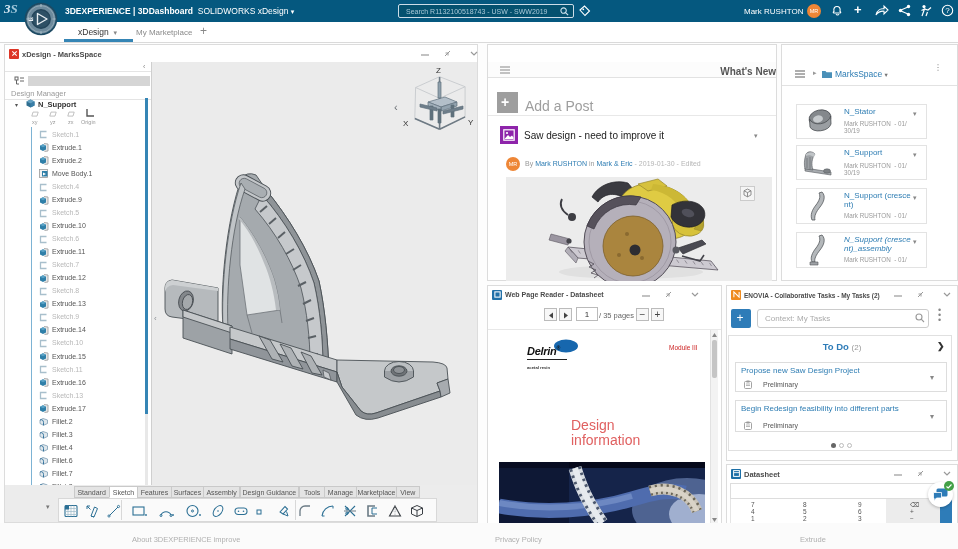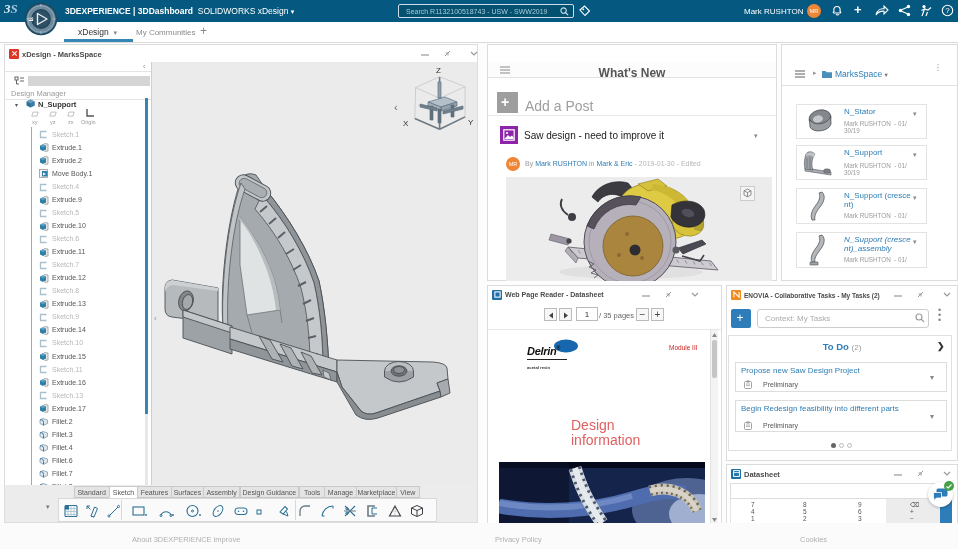--- a/index.html
+++ b/index.html
@@ -61,21 +61,21 @@
     </svg>
   <svg class="abs" style="left:941px;top:4px;" width="13" height="13" viewBox="0 0 13 13">
       <circle cx="6.5" cy="6.5" r="5.2" fill="none" stroke="#fff" stroke-width="1.1"></circle>
       <text x="6.5" y="9.3" font-size="8" fill="#fff" text-anchor="middle" font-family="Liberation Sans">?</text>
     </svg>
 </div>
 
 <div class="abs" id="tabrow" style="left:0;top:22px;width:958px;height:21px;background:#fff;border-bottom:1px solid #dadada;">
   <div class="abs" style="left:78px;top:5px;font-size:8.5px;color:#333;">xDesign &nbsp;<span style="color:#888;font-size:7px;">▾</span></div>
   <div class="abs" style="left:64px;top:17px;width:69px;height:3px;background:#3585b5;"></div>
-  <div class="abs" style="left:136px;top:5.5px;font-size:8px;color:#8a8a8a;">My Communities</div>
+  <div class="abs" style="left:136px;top:5.5px;font-size:8px;color:#8a8a8a;">My Marketplace</div>
   <div class="abs" style="left:200px;top:2px;font-size:12px;color:#888;">+</div>
 </div>
 
 <svg class="abs" style="left:24px;top:2px;z-index:20;" width="34" height="34" viewBox="0 0 34 34">
   <circle cx="17" cy="17" r="16.3" fill="#1d4a63"></circle>
   <circle cx="17" cy="17" r="14.5" fill="#6d8a9c"></circle>
   <circle cx="17" cy="17" r="13.4" fill="none" stroke="#8fa6b4" stroke-width="1"></circle>
   <circle cx="17" cy="17" r="9.2" fill="#2e5065"></circle>
   <circle cx="17" cy="17" r="9.2" fill="none" stroke="#24455a" stroke-width="1.4"></circle>
   <path d="M13.5 11.5 L23 17 L13.5 22.5 Z" fill="none" stroke="#e8eef2" stroke-width="1.4" stroke-linejoin="round"></path>
@@ -460,21 +460,21 @@
   </div>
 </div>
 
 <div class="panel" id="p-swym" style="left:487px;top:44px;width:290px;height:237px;">
   <div class="abs" style="left:0;top:17px;width:288px;height:16px;background:#fcfcfc;border-bottom:1px solid #e2e2e2;">
     <svg class="abs" style="left:12px;top:4px;" width="10" height="8" viewBox="0 0 10 8">
         <line x1="0" y1="1" x2="10" y2="1" stroke="#888" stroke-width="1"></line>
         <line x1="0" y1="4" x2="10" y2="4" stroke="#888" stroke-width="1"></line>
         <line x1="0" y1="7" x2="10" y2="7" stroke="#888" stroke-width="1"></line>
       </svg>
-    <div class="abs" style="left:0;right:0;top:4px;text-align:center;font-size:12px;font-weight:bold;color:#555;">What's New</div>
+    <div class="abs" style="left:0;right:0;top:4px;text-align:right;font-size:10px;font-weight:bold;color:#555;">What's New</div>
   </div>
 
   <div class="abs" style="left:0;top:45px;width:288px;height:26px;background:#fff;border-bottom:1px solid #e8e8e8;">
     <div class="abs" style="left:9px;top:2px;width:21px;height:21px;background:#9e9e9e;"></div>
     <div class="abs" style="left:13px;top:3.5px;font-size:14px;color:#fff;font-weight:bold;">+</div>
     <div class="abs" style="left:37px;top:8px;font-size:14px;color:#9e9e9e;">Add a Post</div>
   </div>
 
   <div class="abs" style="left:12px;top:81px;width:18px;height:18px;background:#8e24aa;"></div>
   <svg class="abs" style="left:15px;top:84px;" width="12" height="12" viewBox="0 0 12 12">
@@ -746,21 +746,21 @@
 <div class="abs" style="left:183px;top:36px;font-size:6.5px;color:#555;">⌫</div>
 <div class="abs" style="left:183px;top:43px;font-size:6.5px;color:#555;">+</div>
 <div class="abs" style="left:183px;top:50px;font-size:6.5px;color:#555;">−</div>
 <div class="abs" style="left:183px;top:57px;font-size:6.5px;color:#555;">×</div>
     </div>
 </div>
 
 <div class="abs" style="left:0;top:523px;width:958px;height:26px;background:#fbfbfb;"></div>
 <div class="abs" style="left:132px;top:535px;font-size:7.5px;color:#b0b0b0;">About 3DEXPERIENCE improve</div>
 <div class="abs" style="left:495px;top:535px;font-size:7.5px;color:#b0b0b0;">Privacy Policy</div>
-<div class="abs" style="left:800px;top:535px;font-size:7.5px;color:#b0b0b0;">Cookies</div>
+<div class="abs" style="left:800px;top:535px;font-size:7.5px;color:#b0b0b0;">Extrude</div>
 
 <div class="abs" style="left:928px;top:482px;width:25px;height:25px;border-radius:50%;background:#fff;box-shadow:0 1px 3px rgba(0,0,0,0.25);z-index:30;"></div>
 <svg class="abs" style="left:933px;top:488px;z-index:31;" width="15" height="13" viewBox="0 0 15 13">
   <rect x="3.5" y="0.5" width="11" height="8" rx="1.5" fill="#2e7cb8"></rect>
   <path d="M0.5 4.5 h8 v5.5 h-5 l-2.5 2.5 v-2.5 h-0.5 z" fill="#2e7cb8" stroke="#fff" stroke-width="0.8"></path>
 </svg>
 <div class="abs" style="left:944px;top:481px;width:10px;height:10px;border-radius:50%;background:#43a047;z-index:32;"></div>
 <svg class="abs" style="left:946px;top:483.5px;z-index:33;" width="6" height="5" viewBox="0 0 6 5">
     <path d="M0.5 2.5 L2.2 4 L5.5 0.5" stroke="#fff" stroke-width="1.1" fill="none"></path>
   </svg>

